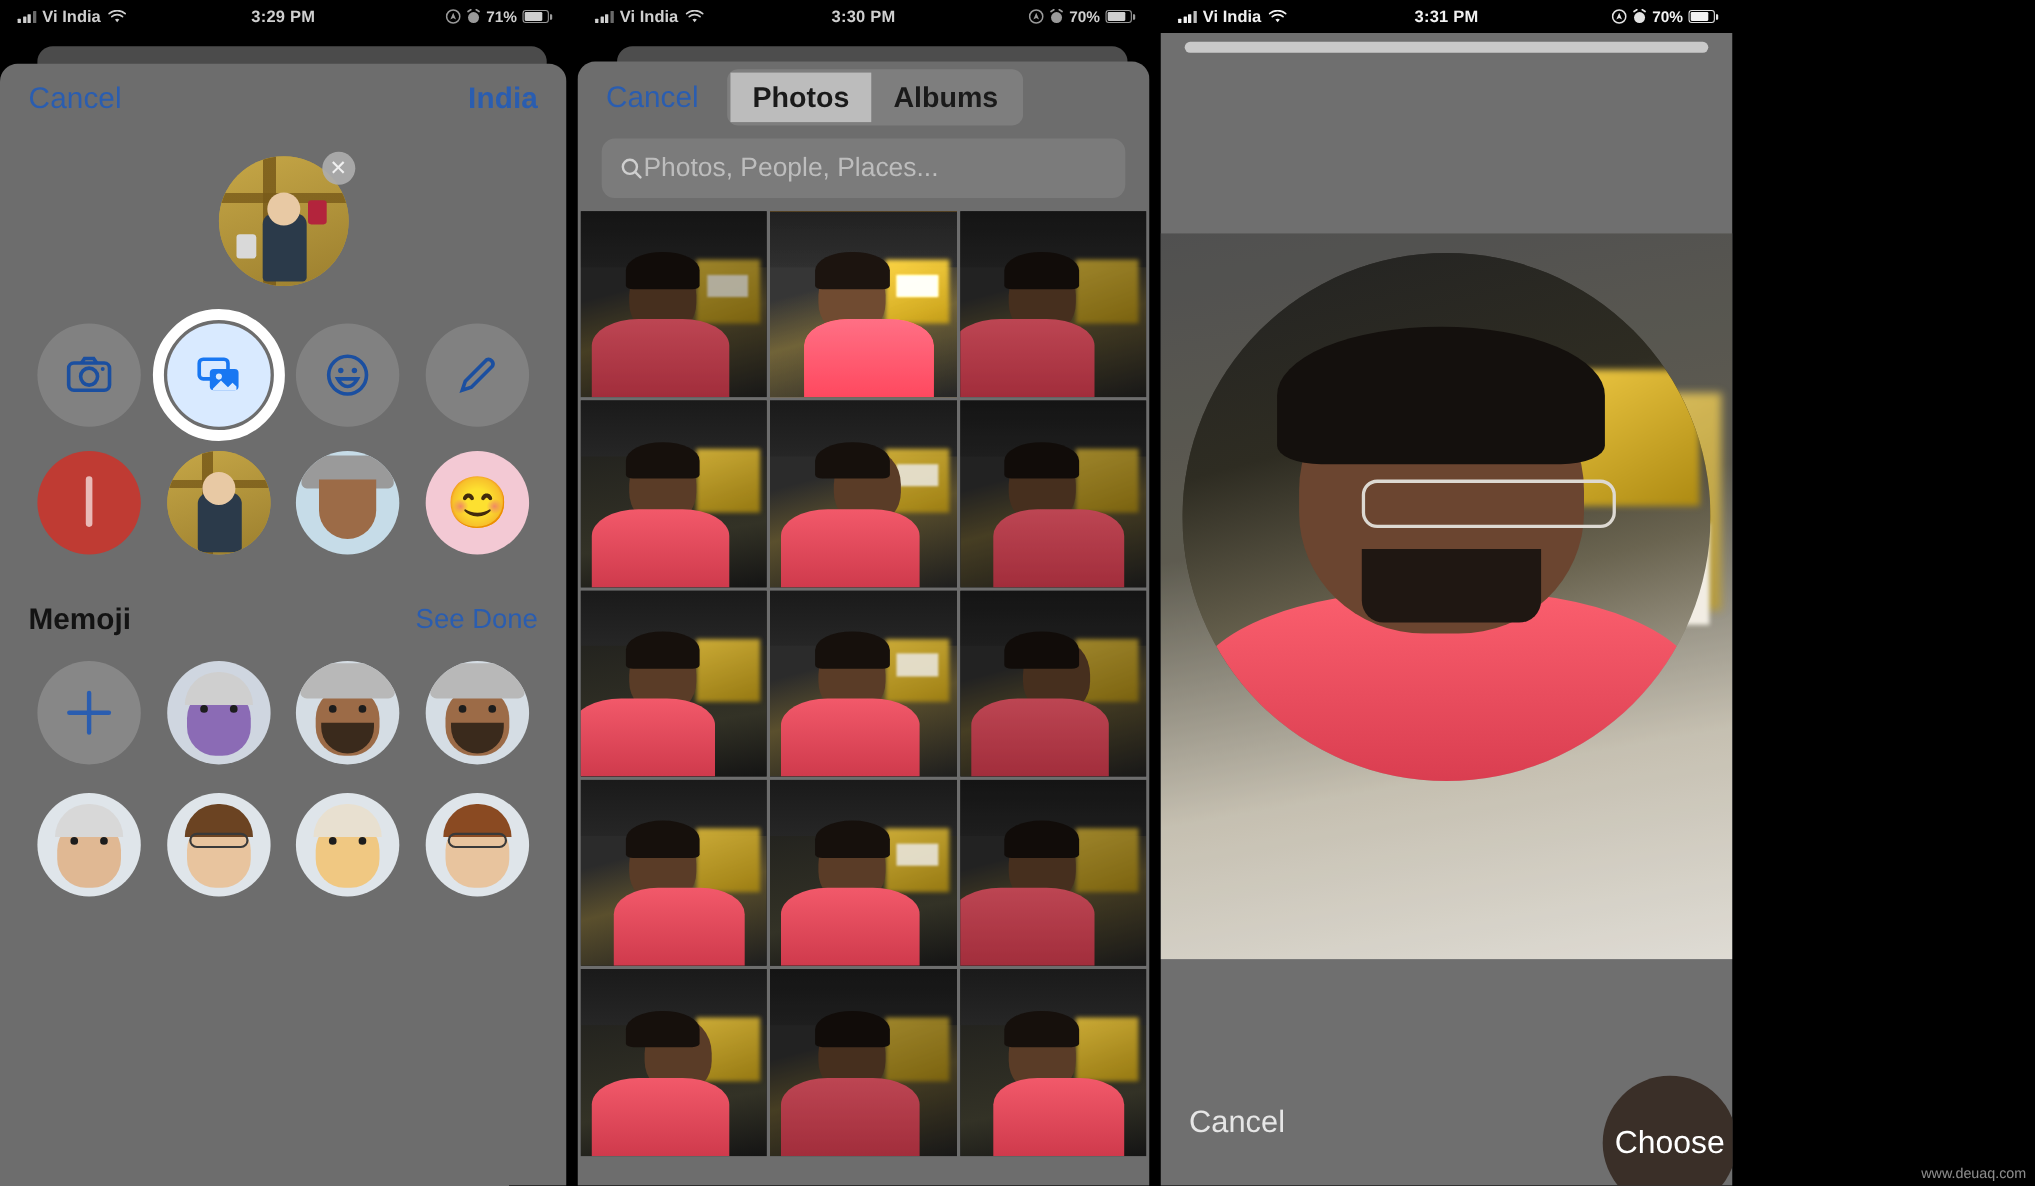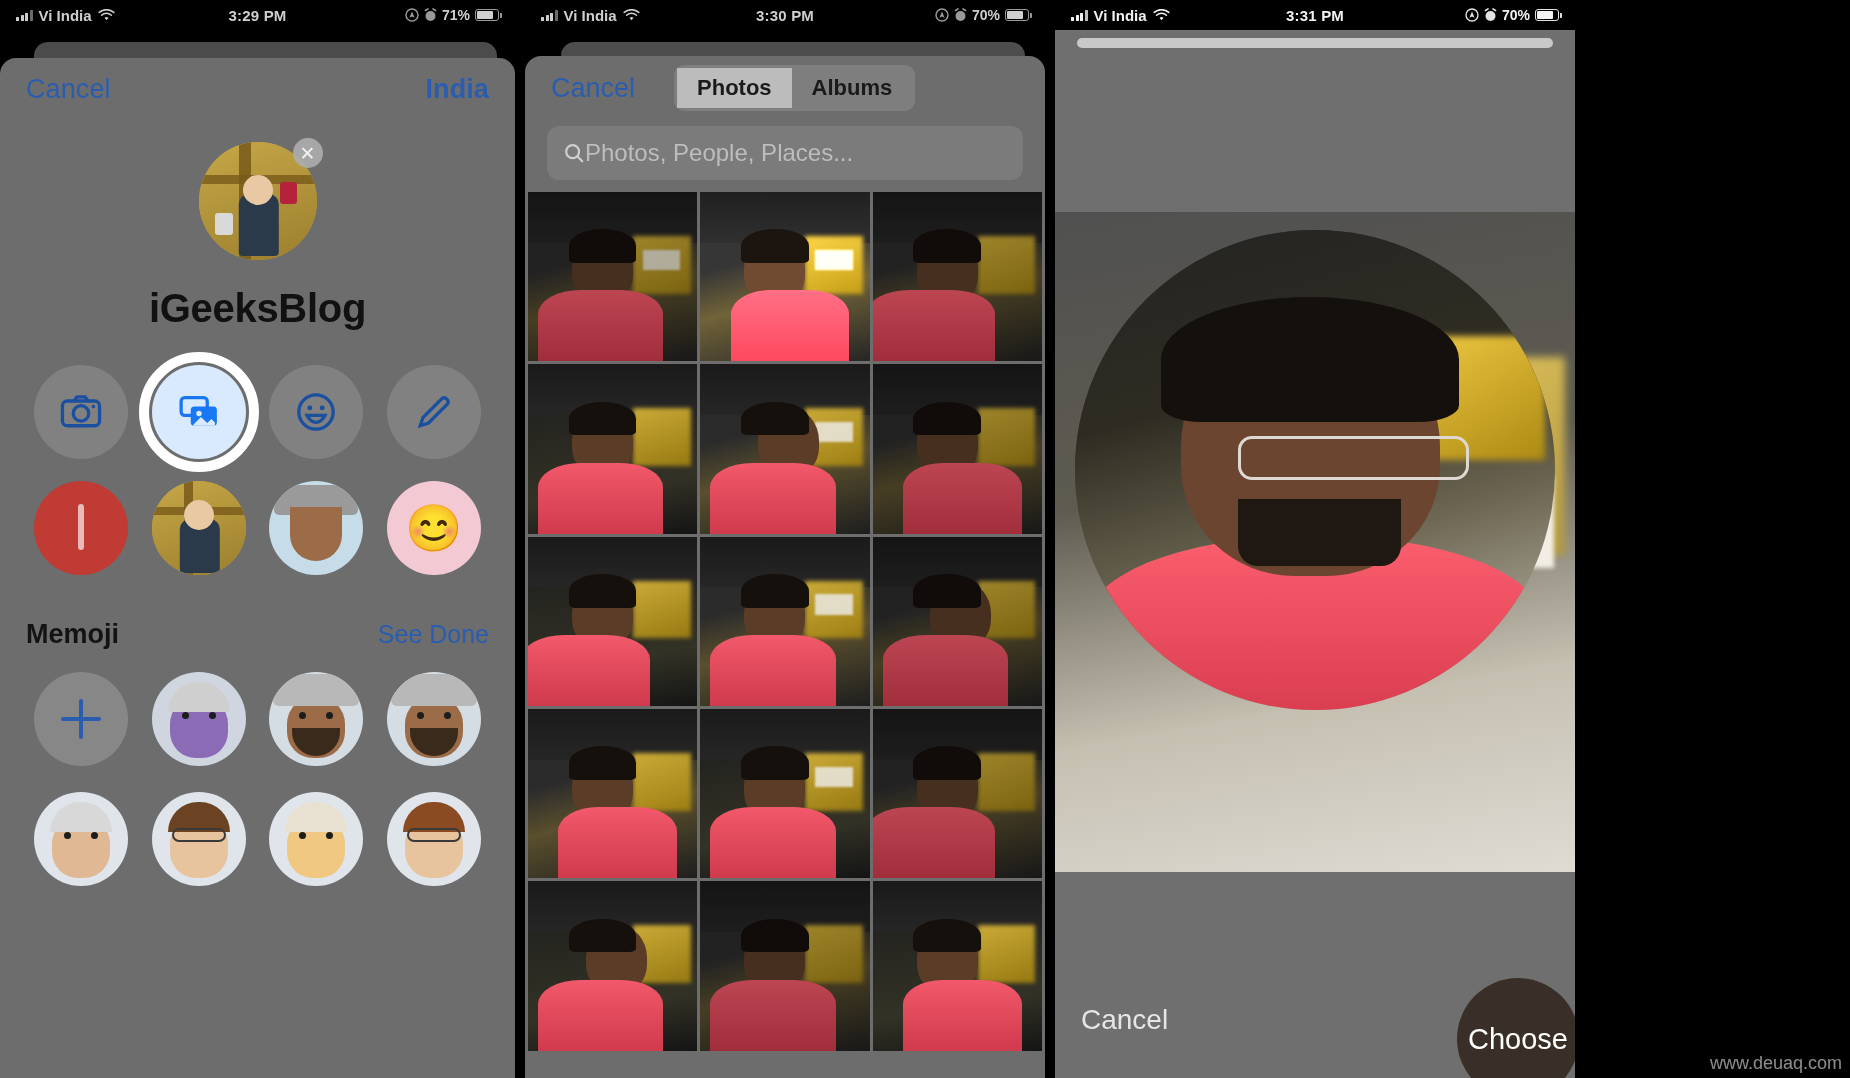--- a/index.html
+++ b/index.html
@@ -126,21 +126,21 @@
 
   
   .pp-back{ position:absolute; left:36px; right:20px; top:42px; height:58px;
     background:#4d4d4d; border-radius:14px 14px 0 0; }
   .pp-sheet{ position:absolute; left:0; right:0; top:56px; bottom:0; background:#6d6d6d;
     border-radius:16px 16px 0 0; overflow:hidden; }
   .pp-nav{ height:64px; display:flex; align-items:center; padding:0 26px; position:relative; }
   .pp-cancel{ color:#2a5db0; font-size:27px; }
   .seg{ position:absolute; left:50%; transform:translateX(-46%); display:flex;
     background:rgba(255,255,255,.12); border-radius:10px; padding:3px; }
-  .seg-item{ padding:7px 20px; font-size:22px; font-weight:700; color:#1a1a1a;
+  .seg-item{ padding:7px 20px; font-size:26px; font-weight:700; color:#1a1a1a;
     border-radius:0; }
   .seg-item.on{ background:rgba(210,210,210,.75); }
   .pp-search{ margin:6px 22px 0; height:54px; border-radius:12px;
     background:rgba(255,255,255,.10); display:flex; align-items:center; padding:0 16px;
     gap:0; }
   .pp-search svg{ width:22px;height:22px;stroke:#cfcfcf;fill:none;stroke-width:2.4 }
   .pp-ph{ color:#bdbdbd; font-size:24px; }
 
   .grid{ display:grid; grid-template-columns:repeat(3,1fr); gap:3px; margin-top:12px;
     padding:0 3px; }
@@ -200,21 +200,21 @@
     background:#1f1712; border-radius:0 0 20px 20px; }
 
   .ms-bottom{ position:absolute; left:0; right:0; bottom:0; height:116px;
     display:flex; align-items:center; justify-content:space-between; padding:0 26px; }
   .ms-cancel{ color:#e6e6e6; font-size:28px; }
   .ms-choose{ width:122px;height:122px;border-radius:50%; background:#3a2f28;
     color:#ffffff; font-size:29px; display:flex; align-items:center; justify-content:center;
     position:absolute; right:-4px; bottom:-22px; }
 
   .wm{ position:absolute; right:8px; bottom:4px; color:rgba(255,255,255,.55);
-    font-size:18px; z-index:60;margin-top:24px; }
+    font-size:13px; z-index:60;margin-top:24px; }
 </style>
 </head>
 <body>
 
 <div class="stage">
 
   <div class="panel p1">
     <div class="statusbar dark">
       <div class="sb-left">
         <span class="bars">
@@ -260,21 +260,20 @@
           <div class="avatar-img">
             <div class="av-bg"></div>
             <div class="av-body"></div>
             <div class="av-head"></div>
             <div class="av-phone"></div>
             <div class="av-cam"></div>
           </div>
           <div class="av-x">✕</div>
         </div>
 
-        <div class="card-name">iGeeksBlog</div>
 
         <div class="action-row">
           <div class="act">
             <svg viewBox="0 0 32 32">
               <rect class="ic" x="2.5" y="8" width="27" height="18" rx="3.5"></rect>
               <circle class="ic" cx="16" cy="17" r="5.6"></circle>
               <path class="ic" d="M11 8l2-3h6l2 3"></path>
               <circle cx="25" cy="12" r="1.3" fill="#1b4fa0"></circle>
             </svg>
           </div>

